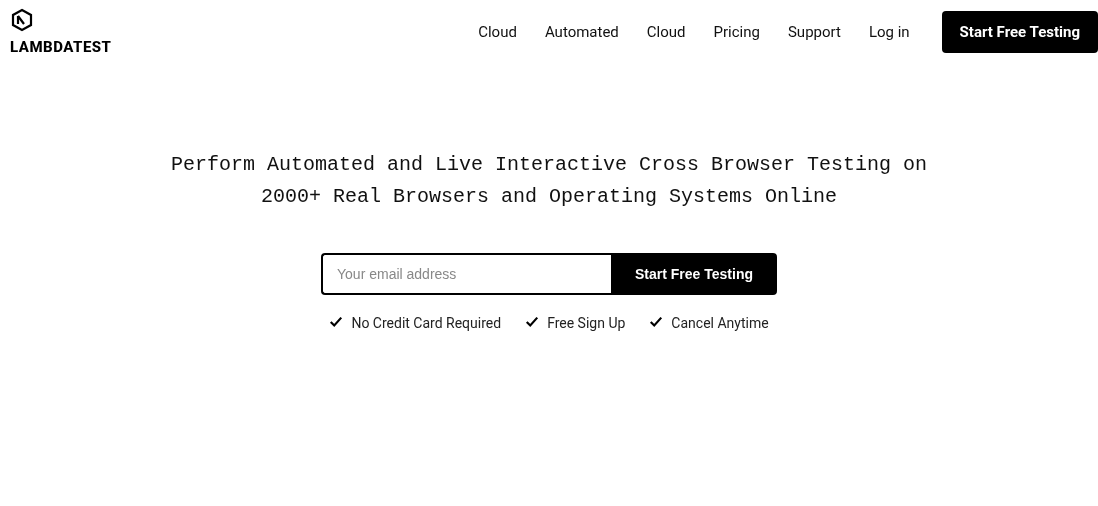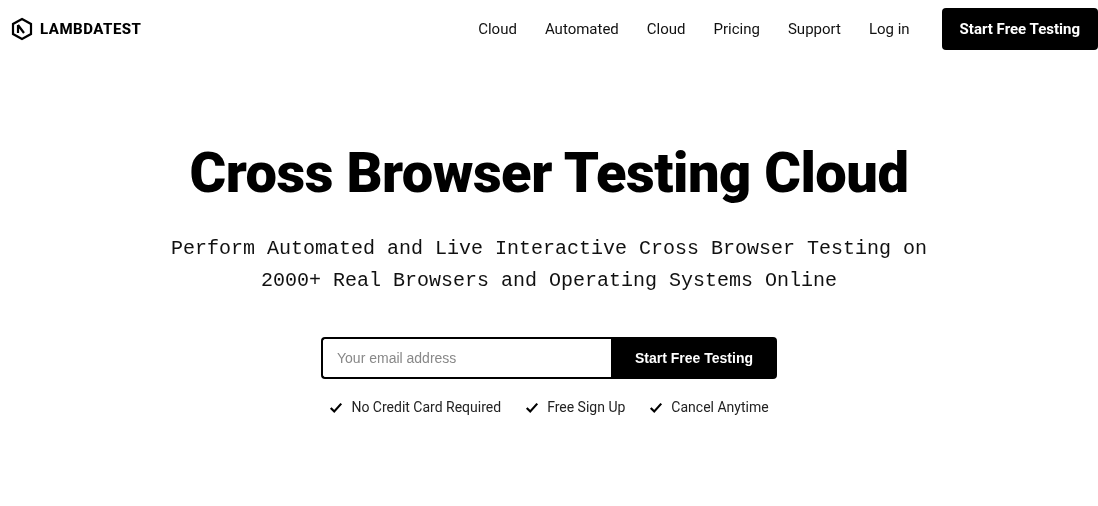--- a/index.html
+++ b/index.html
@@ -15,22 +15,22 @@
       overflow: hidden;
     }
     .header {
       display: flex;
       align-items: center;
       justify-content: space-between;
       padding: 8px 0 8px 10px;
     }
     .logo-wrap {
       display: flex;
-      align-items: center;
       gap: 6px;
+      flex-direction: column;
     }
     .logo-icon {
       width: 24px;
       height: 24px;
     }
     .logo-text {
       font-weight: 800;
       font-size: 15px;
       letter-spacing: 0.5px;
       color: #000;
@@ -109,21 +109,21 @@
     .benefits {
       display: flex;
       justify-content: center;
       align-items: center;
       gap: 24px;
       font-size: 14px;
       color: #222;
     }
     .benefit-item {
       display: flex;
-      align-items: flex-end;
+      align-items: flex-start;
       gap: 8px;
     }
     .check-icon {
       width: 14px;
       height: 14px;
       stroke: #000;
       stroke-width: 2.5;
       fill: none;
     }
   </style>
@@ -143,21 +143,20 @@
     <span class="nav-link">Automated</span>
     <span class="nav-link">Cloud</span>
     <span class="nav-link">Pricing</span>
     <span class="nav-link">Support</span>
     <span class="nav-link">Log in</span>
     <span class="cta-header">Start Free Testing</span>
   </nav>
 </header>
 
 <section class="hero">
-  <h1 class="hero-title">Cross Browser Testing Cloud</h1>
   <p class="hero-subtitle">Perform Automated and Live Interactive Cross Browser Testing on 2000+ Real Browsers and Operating Systems Online</p>
 
   <div class="signup-form">
     <input type="email" class="email-input" placeholder="Your email address" style="">
     <button class="cta-form">Start Free Testing</button>
   </div>
 
   <div class="benefits">
     <div class="benefit-item">
       <svg class="check-icon" viewBox="0 0 16 16">

